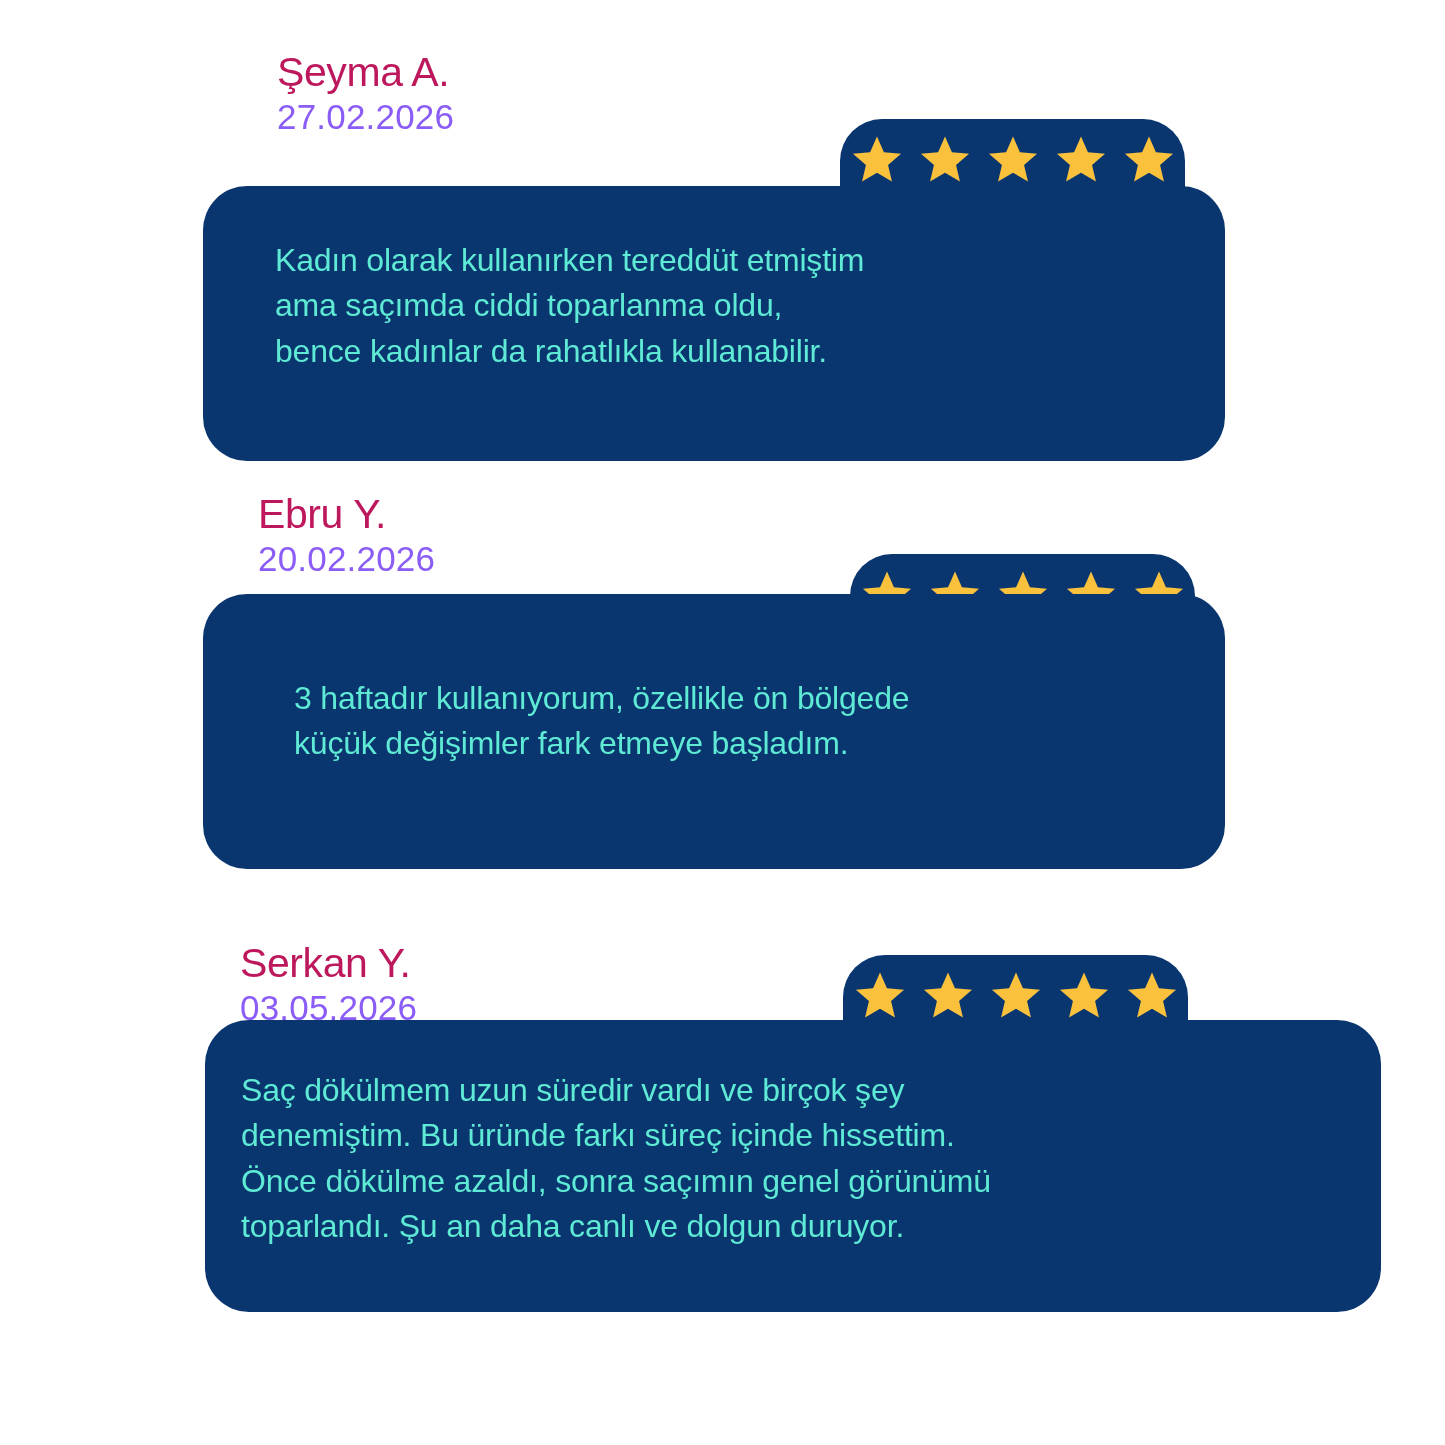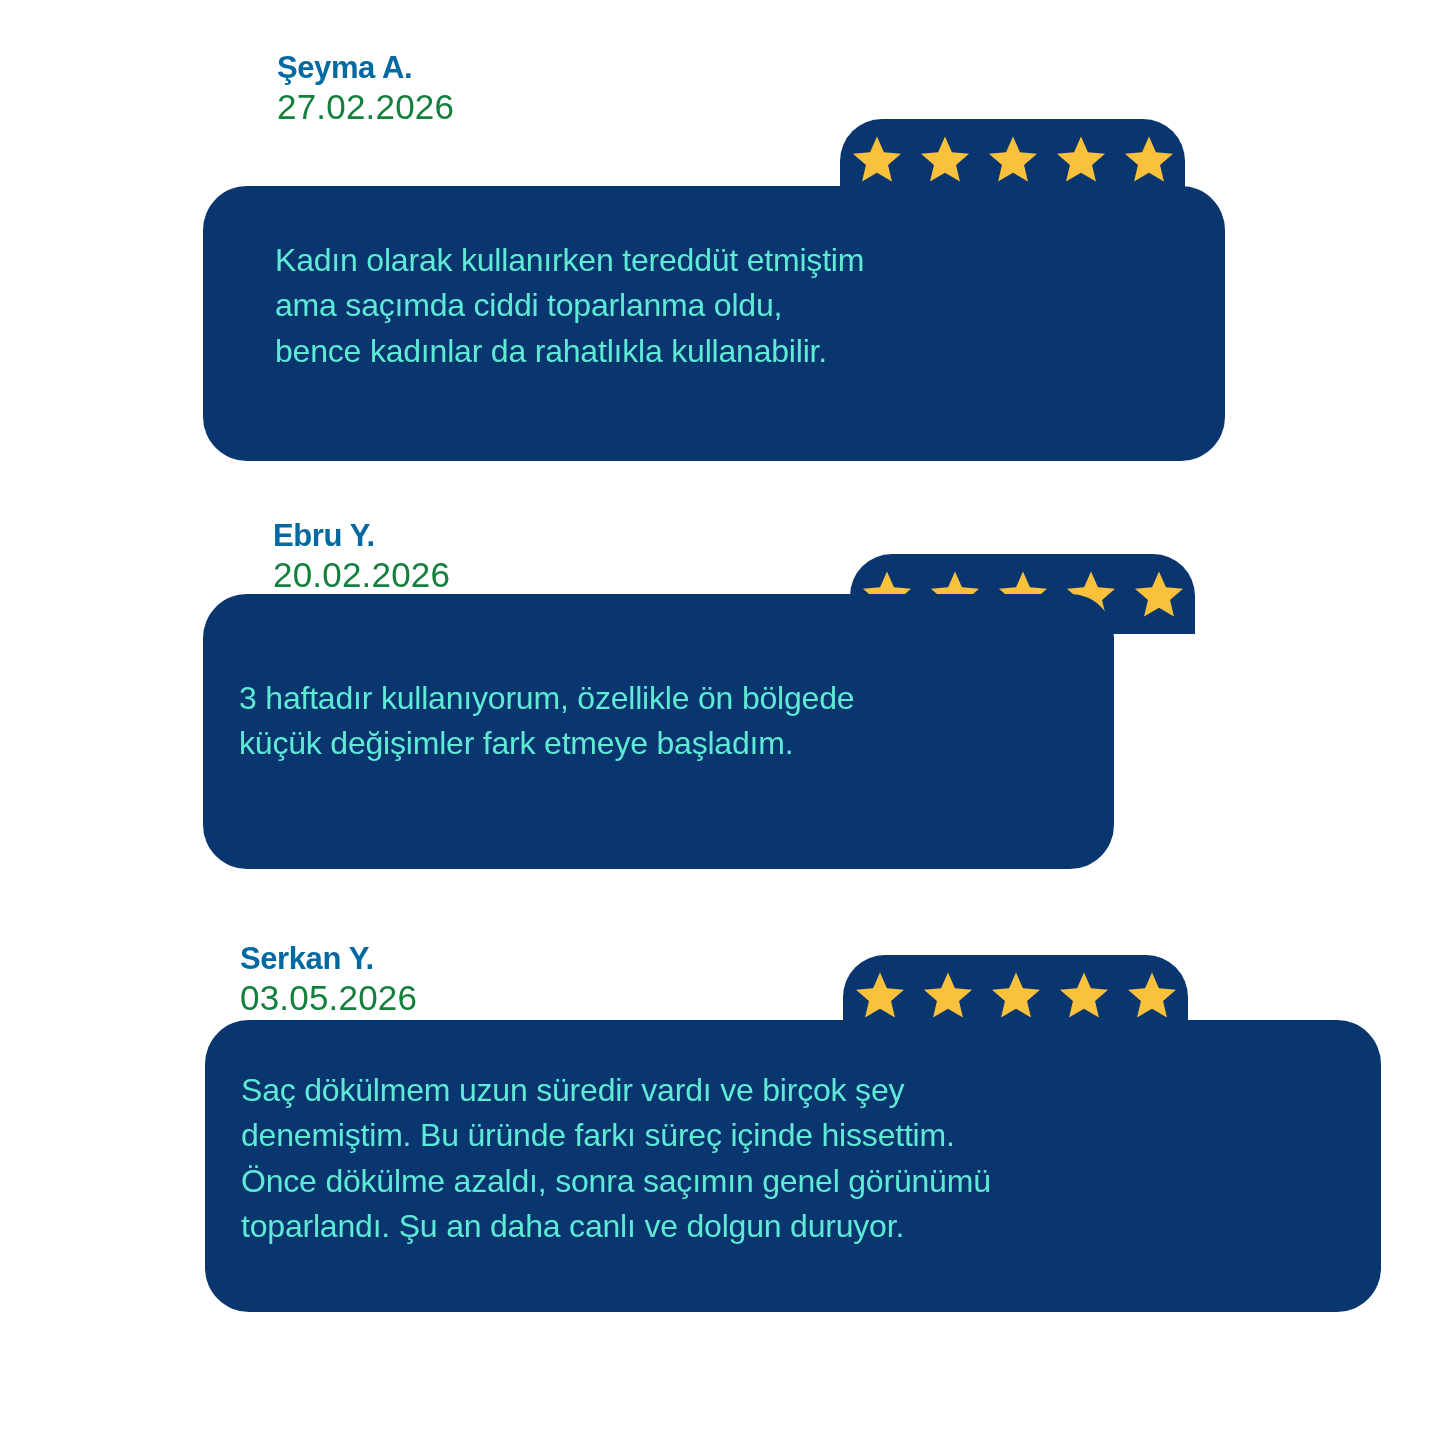--- a/index.html
+++ b/index.html
@@ -25,32 +25,32 @@
   .review {
     position: absolute;
   }
 
   .review-header {
     position: absolute;
     white-space: nowrap;
   }
 
   .reviewer-name {
-    font-size: 31px;
-    font-weight: bold;
-    color: #0369a1;
+    font-size: 41px;
+    font-weight: normal;
+    color: #be185d;
     letter-spacing: -0.4px;
     line-height: 1.0;
     margin: 0 0 6px 0;
   }
 
   .review-date {
     font-size: 35px;
     font-weight: normal;
-    color: #15803d;
+    color: #8b5cf6;
     letter-spacing: 0.2px;
     line-height: 1.0;
     margin: 0;
   }
 
   
   .star-tab {
     position: absolute;
     background: #0a3670;
     border-radius: 42px 42px 0 0;
@@ -86,23 +86,23 @@
     margin: 0;
     white-space: pre-line;
   }
 
   
   #review-1 .review-header { left: 277px; top: 52px; }
   #review-1 .star-tab { left: 840px; top: 119px; width: 345px; height: 80px; }
   #review-1 .card-body { left: 203px; top: 186px; width: 1022px; height: 275px; padding: 52px 72px; }
 
   
-  #review-2 .review-header { left: 273px; top: 494px; margin-top: 26px; }
+  #review-2 .review-header { left: 258px; top: 494px; }
   #review-2 .star-tab { left: 850px; top: 554px; width: 345px; height: 80px; }
-  #review-2 .card-body { left: 203px; top: 594px; width: 911px; height: 275px; padding: 82px 36px; }
+  #review-2 .card-body { left: 203px; top: 594px; width: 1022px; height: 275px; padding: 82px 91px; }
 
   
   #review-3 .review-header { left: 240px; top: 916px; margin-top: 27px; }
   #review-3 .star-tab { left: 843px; top: 955px; width: 345px; height: 80px; }
   #review-3 .card-body { left: 205px; top: 1020px; width: 1176px; height: 292px; padding: 48px 36px; }
 </style>
 </head>
 <body>
 
 <div class="page">

